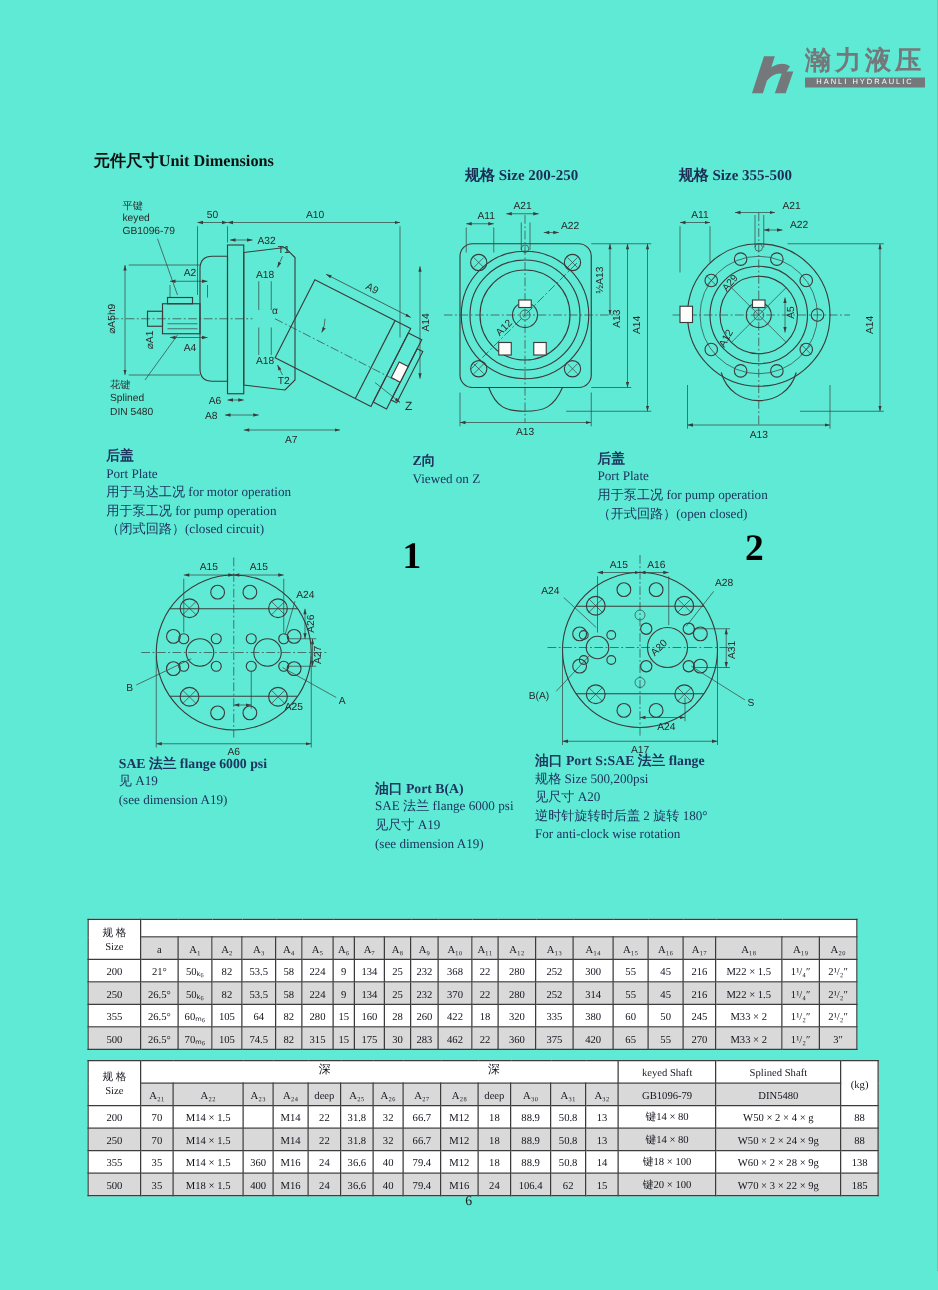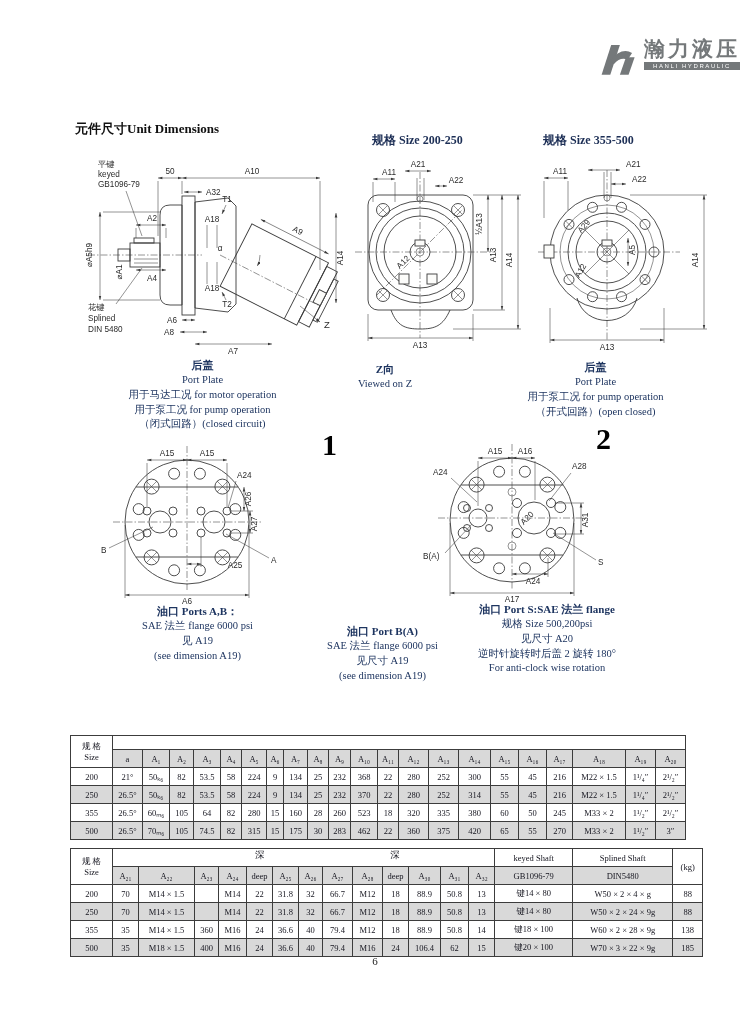--- a/index.html
+++ b/index.html
@@ -1,29 +1,29 @@
 <!DOCTYPE html>
 <html><head>
 <meta charset="utf-8">
 <style>
   html,body{margin:0;padding:0;background:#9a9a9a;}
-  .page{position:relative;width:750px;height:1032px;background:#ffffff;overflow:hidden;
+  .page{position:relative;width:750px;height:1032px;background:#5eead4;overflow:hidden;
         font-family:"Liberation Serif",serif;color:#1c1c1c;}
   
   .brand{position:absolute;top:38px;right:10px;display:flex;align-items:flex-start;gap:5px;}
   .brand-cn{font-size:21px;font-weight:bold;color:#74787a;letter-spacing:3px;
             font-family:"Liberation Sans",sans-serif;line-height:1;}
   .brand-bar{margin-top:3px;background:#74787a;color:#fff;font-family:"Liberation Sans",sans-serif;
              font-size:6px;letter-spacing:1.6px;text-align:center;padding:1px 2px;}
   
   .page-title{position:absolute;left:75px;top:120px;font-size:13px;font-weight:bold;color:#101010;}
   .size-label{position:absolute;top:132px;font-size:12px;font-weight:600;color:#1c2e55;}
   #size-mid{left:372px;} #size-right{left:543px;}
   
-  .caption{position:absolute;text-align:center;color:#1e3560;font-size:10.5px;line-height:1.4;}
+  .caption{position:absolute;text-align:left;color:#1e3560;font-size:10.5px;line-height:1.4;}
   .caption .cap-line:first-child{font-size:11px;font-weight:bold;}
   #cap-side{left:85px;top:358px;width:235px;}
   #cap-z{left:330px;top:362px;width:110px;}
   #cap-round{left:478px;top:360px;width:235px;}
   #cap-pp1{left:95px;top:604px;width:205px;}
   #cap-pp2{left:300px;top:624px;width:165px;}
   #cap-ports{left:428px;top:602px;width:238px;}
   #cap-ports .cap-line:nth-child(6){font-weight:bold;}
   .fig-num{position:absolute;font-size:30px;font-weight:bold;color:#000;}
   #fig1{left:322px;top:428px;} #fig2{left:596px;top:422px;}
@@ -420,21 +420,20 @@
       <div class="cap-line">Z向</div>
       <div class="cap-line">Viewed on Z</div>
     </div>
   <div class="caption" id="cap-round">
       <div class="cap-line">后盖</div>
       <div class="cap-line">Port Plate</div>
       <div class="cap-line">用于泵工况 for pump operation</div>
       <div class="cap-line">（开式回路）(open closed)</div>
     </div>
   <div class="caption" id="cap-pp1">
-      <div class="cap-line">油口 Ports A,B：</div>
       <div class="cap-line">SAE 法兰 flange 6000 psi</div>
       <div class="cap-line">见 A19</div>
       <div class="cap-line">(see dimension A19)</div>
     </div>
   <div class="caption" id="cap-pp2">
       <div class="cap-line">油口 Port B(A)</div>
       <div class="cap-line">SAE 法兰 flange 6000 psi</div>
       <div class="cap-line">见尺寸 A19</div>
       <div class="cap-line">(see dimension A19)</div>
     </div>
@@ -554,21 +553,21 @@
           <td>26.5°</td>
           <td>60ₘ₆</td>
           <td>105</td>
           <td>64</td>
           <td>82</td>
           <td>280</td>
           <td>15</td>
           <td>160</td>
           <td>28</td>
           <td>260</td>
-          <td>523</td>
+          <td>422</td>
           <td>18</td>
           <td>320</td>
           <td>335</td>
           <td>380</td>
           <td>60</td>
           <td>50</td>
           <td>245</td>
           <td>M33 × 2</td>
           <td>1¹/₂″</td>
           <td>2¹/₂″</td>

